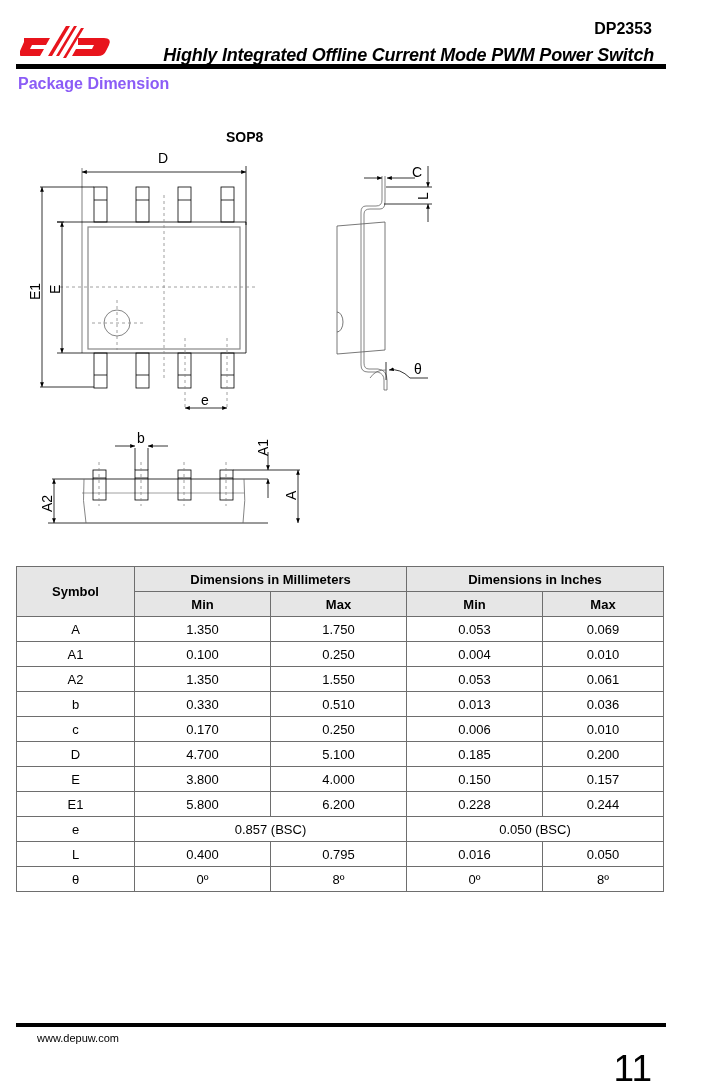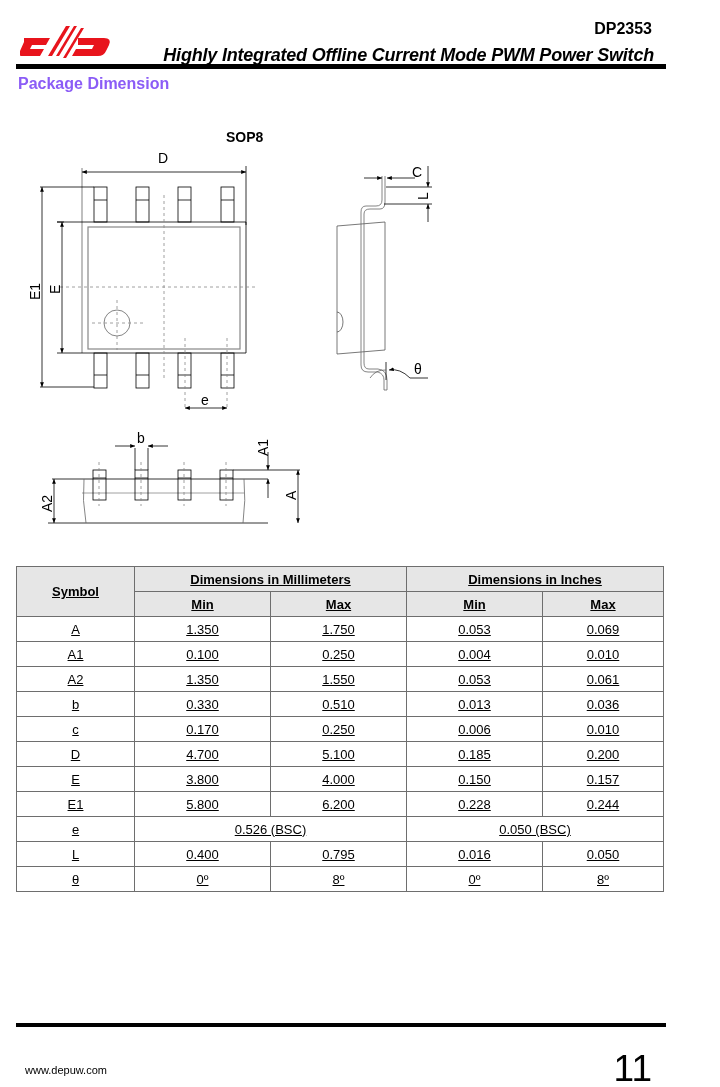--- a/index.html
+++ b/index.html
@@ -6,26 +6,26 @@
   body { width: 720px; height: 1087px; position: relative; overflow: hidden; font-family: "Liberation Sans", sans-serif; color: #000; }
   .abs { position: absolute; }
   #logo { left: 20px; top: 24px; width: 92px; height: 36px; }
   #part-no { right: 68px; top: 20px; font-size: 16px; font-weight: bold; text-align: right; }
   #subtitle { right: 66px; top: 45px; font-size: 18px; font-weight: bold; font-style: italic; text-align: left; letter-spacing: -0.2px; }
   #header-rule { left: 16px; top: 64px; width: 650px; height: 5px; background: #000; }
   #section-title { left: 18px; top: 75px; font-size: 16px; font-weight: bold; color: #8b5cf6; }
   #pkg-label { left: 226px; top: 121px; font-size: 14px; font-weight: bold; margin-top: 8px; }
   #drawings { left: 0; top: 140px; width: 720px; height: 400px; }
   .dim-text { font-family: "Liberation Sans", sans-serif; font-size: 14px; fill: #000; }
-  table#dims { position: absolute; left: 16px; top: 566px; width: 648px; border-collapse: collapse; font-size: 13px; text-decoration: underline; }
+  table#dims { position: absolute; left: 16px; top: 566px; width: 648px; border-collapse: collapse; font-size: 13px; }
   table#dims th, table#dims td { border: 1px solid #6e6e6e; text-align: center; height: 24px; padding: 0; }
   table#dims th { background: #e6e6e6; font-weight: bold; }
   table#dims td { background: #fff; }
   #footer-rule { left: 16px; top: 1023px; width: 650px; height: 4px; background: #000; }
-  #footer-url { left: 25px; top: 1032px; font-size: 11px; margin-top: 32px; }
+  #footer-url { left: 37px; top: 1032px; font-size: 11px; }
   #page-num { right: 68px; top: 1028px; font-size: 37px; margin-top: 20px; }
 </style>
 </head>
 <body>
 
 <svg id="logo" class="abs" viewBox="0 0 92 36">
   <g fill="#e8141c">
     <path d="M4 14 L30 14 L26 21 L12 21 L10 25 L24 25 L20 32 L2 32 Q-2 32 0 27 L4 18 Z"></path>
     <path d="M58 14 L84 14 Q92 14 89 21 L86 27 Q84 32 78 32 L52 32 L56 25 L72 25 L74 21 L58 21 Z"></path>
     <path d="M28 32 L46 2 L50 2 L32 32 Z"></path>
@@ -230,21 +230,21 @@
       </tr>
       <tr>
         <td>E1</td>
         <td>5.800</td>
         <td>6.200</td>
         <td>0.228</td>
         <td>0.244</td>
       </tr>
       <tr>
         <td>e</td>
-        <td colspan="2">0.526 (BSC)</td>
+        <td colspan="2">0.857 (BSC)</td>
         <td colspan="2">0.050 (BSC)</td>
       </tr>
       <tr>
         <td>L</td>
         <td>0.400</td>
         <td>0.795</td>
         <td>0.016</td>
         <td>0.050</td>
       </tr>
       <tr>

